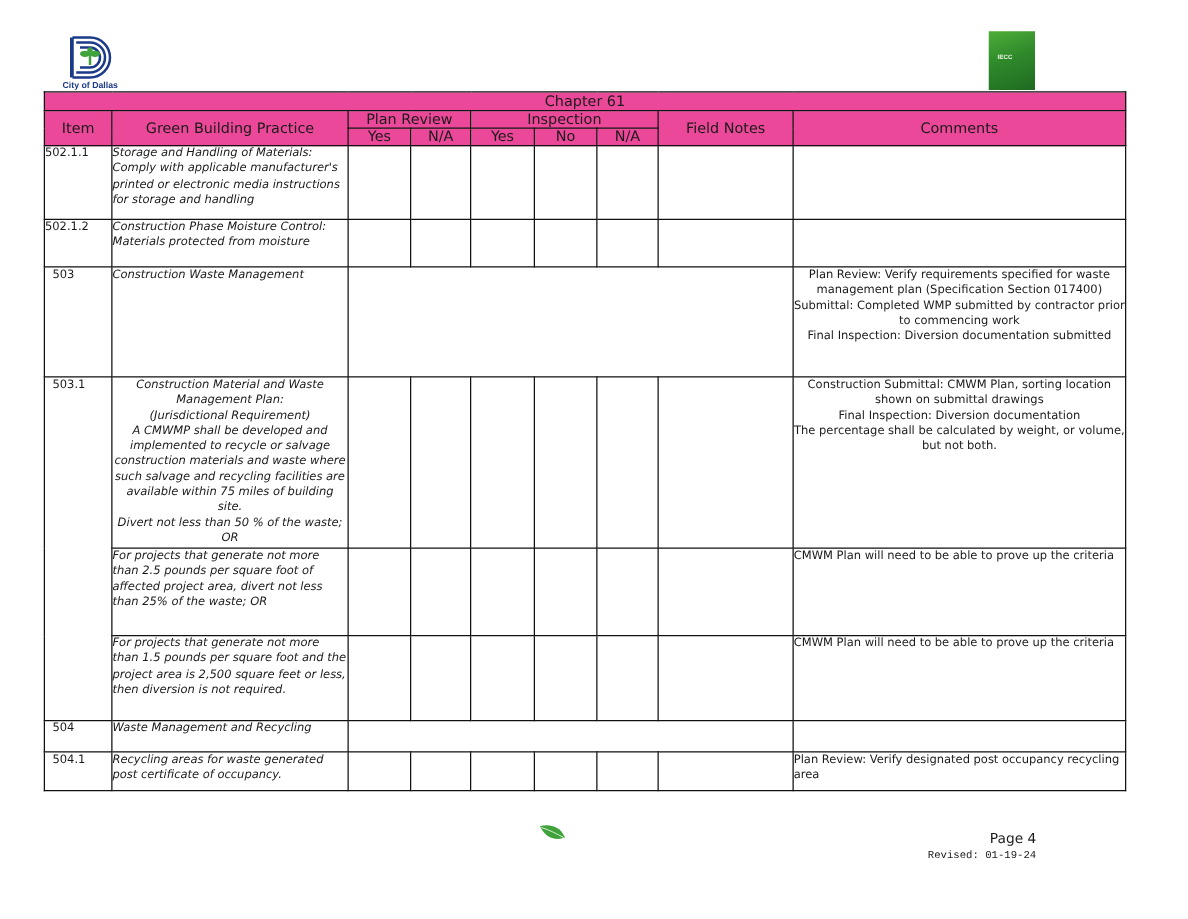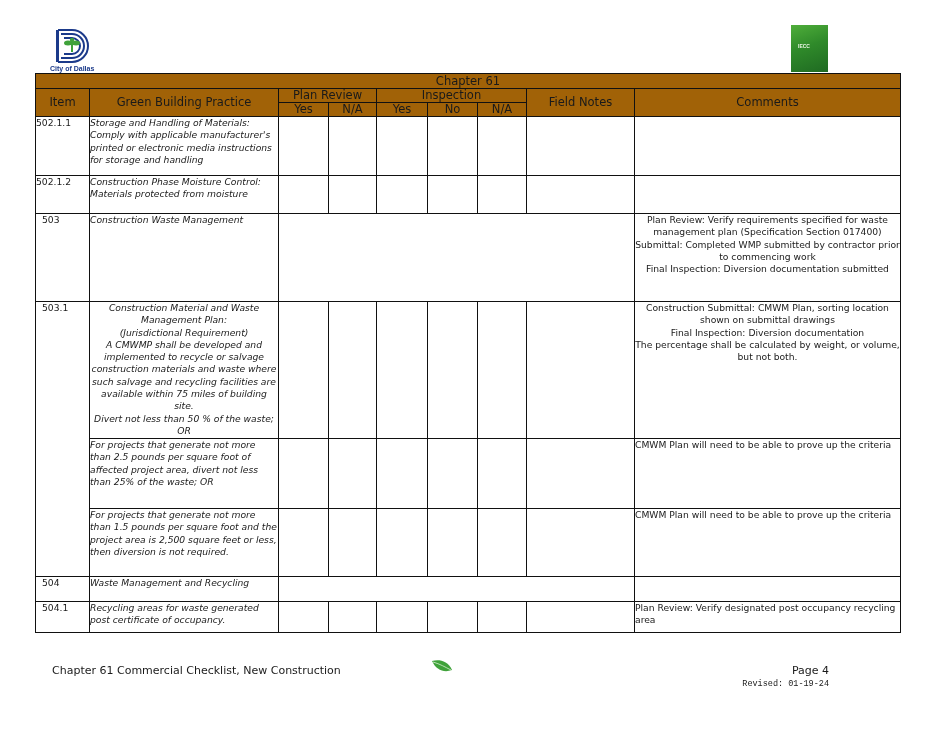--- a/index.html
+++ b/index.html
@@ -8,21 +8,21 @@
   .logo-dallas { position: absolute; left: 50px; top: 27px; width: 52px; height: 46px; }
   .logo-dallas .caption { position: absolute; left: 0; top: 38px; font-size: 7px; font-weight: bold;
          color: #1b3a8a; white-space: nowrap; font-family: "Liberation Sans", sans-serif; }
   .logo-iecc { position: absolute; left: 791px; top: 25px; width: 37px; height: 47px;
          background: linear-gradient(160deg, #4fae3a 0%, #2f8a2a 45%, #1f6a22 100%); }
   .logo-iecc .t { position: absolute; left: 7px; top: 18px; font-size: 5px; color: #e9f5e3;
          font-weight: bold; font-family: "Liberation Sans", sans-serif; }
   table.checklist { position: absolute; left: 35px; top: 73px; width: 865px;
          border-collapse: collapse; table-layout: fixed; font-size: 9.2px; line-height: 12.3px; }
   table.checklist td, table.checklist th { border: 1px solid #111; padding: 0; vertical-align: top; }
-  table.checklist th { background: #a16207; font-weight: normal; font-size: 11.5px; line-height: 13px;
+  table.checklist th { background: #ec4899; font-weight: normal; font-size: 11.5px; line-height: 13px;
          text-align: center; vertical-align: middle; }
   th.chapter { text-align: right; padding-right: 0; }
   th.chapter span { display: inline-block; width: 305px; text-align: center; }
   td.item { padding: 0 0 0 1px; }
   td.item.indent { padding-left: 6px; }
   td.practice { padding: 0 6px 0 6px; font-style: italic; }
   td.comments { padding: 0 4px 0 6px; }
   .pre { white-space: pre-line; text-align: center; }
   .footer-left { position: absolute; left: 52px; top: 664px; font-size: 11px; line-height: 14px; white-space: nowrap; }
   .footer-right { position: absolute; left: 740px; top: 664px; width: 89px; text-align: right; }
@@ -174,21 +174,20 @@
     <td></td>
     <td></td>
     <td></td>
     <td></td>
     <td class="comments">Plan Review:  Verify designated post occupancy recycling area</td>
   </tr>
 </tbody>
   </table>
 
 <div class="footer-left">
-  <div>Chapter 61 Commercial Checklist, New Construction</div>
 </div>
 
 <div class="leaf">
   <svg width="24" height="16" viewBox="0 0 24 16">
     <path d="M2 3 C8 1 18 2 22 12 C14 15 6 12 2 3 Z" fill="#3fa23a"></path>
     <path d="M3 4 C10 6 15 9 21 12" stroke="#d8f0d0" stroke-width="0.8" fill="none"></path>
   </svg>
 </div>
 
 <div class="footer-right">

